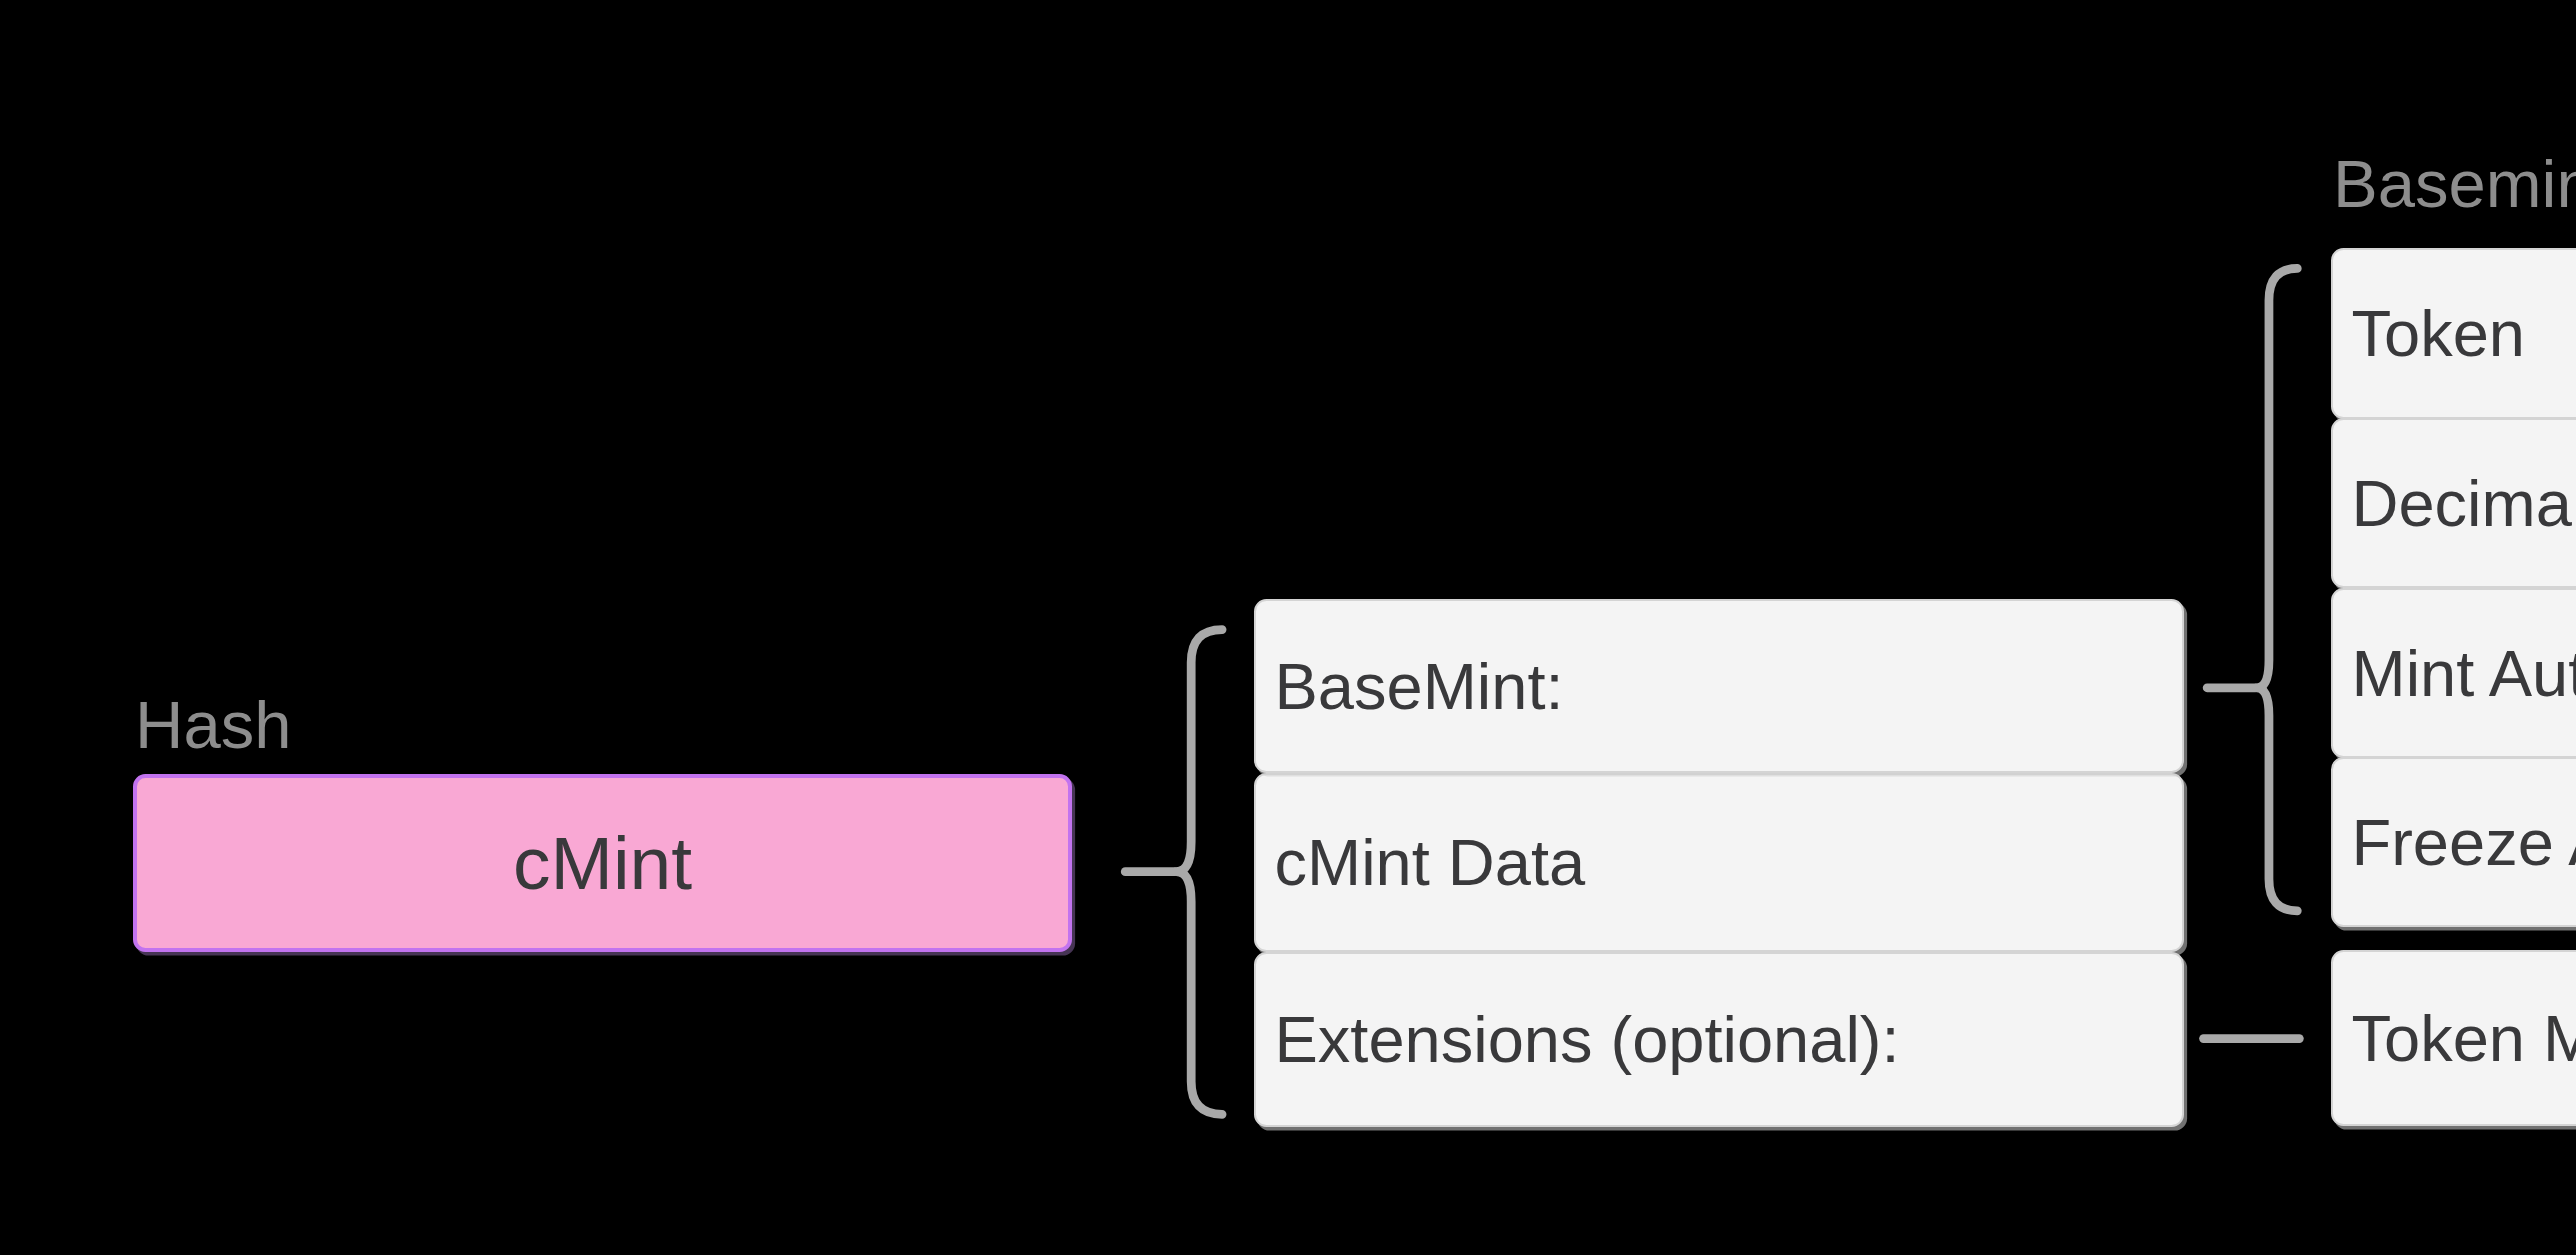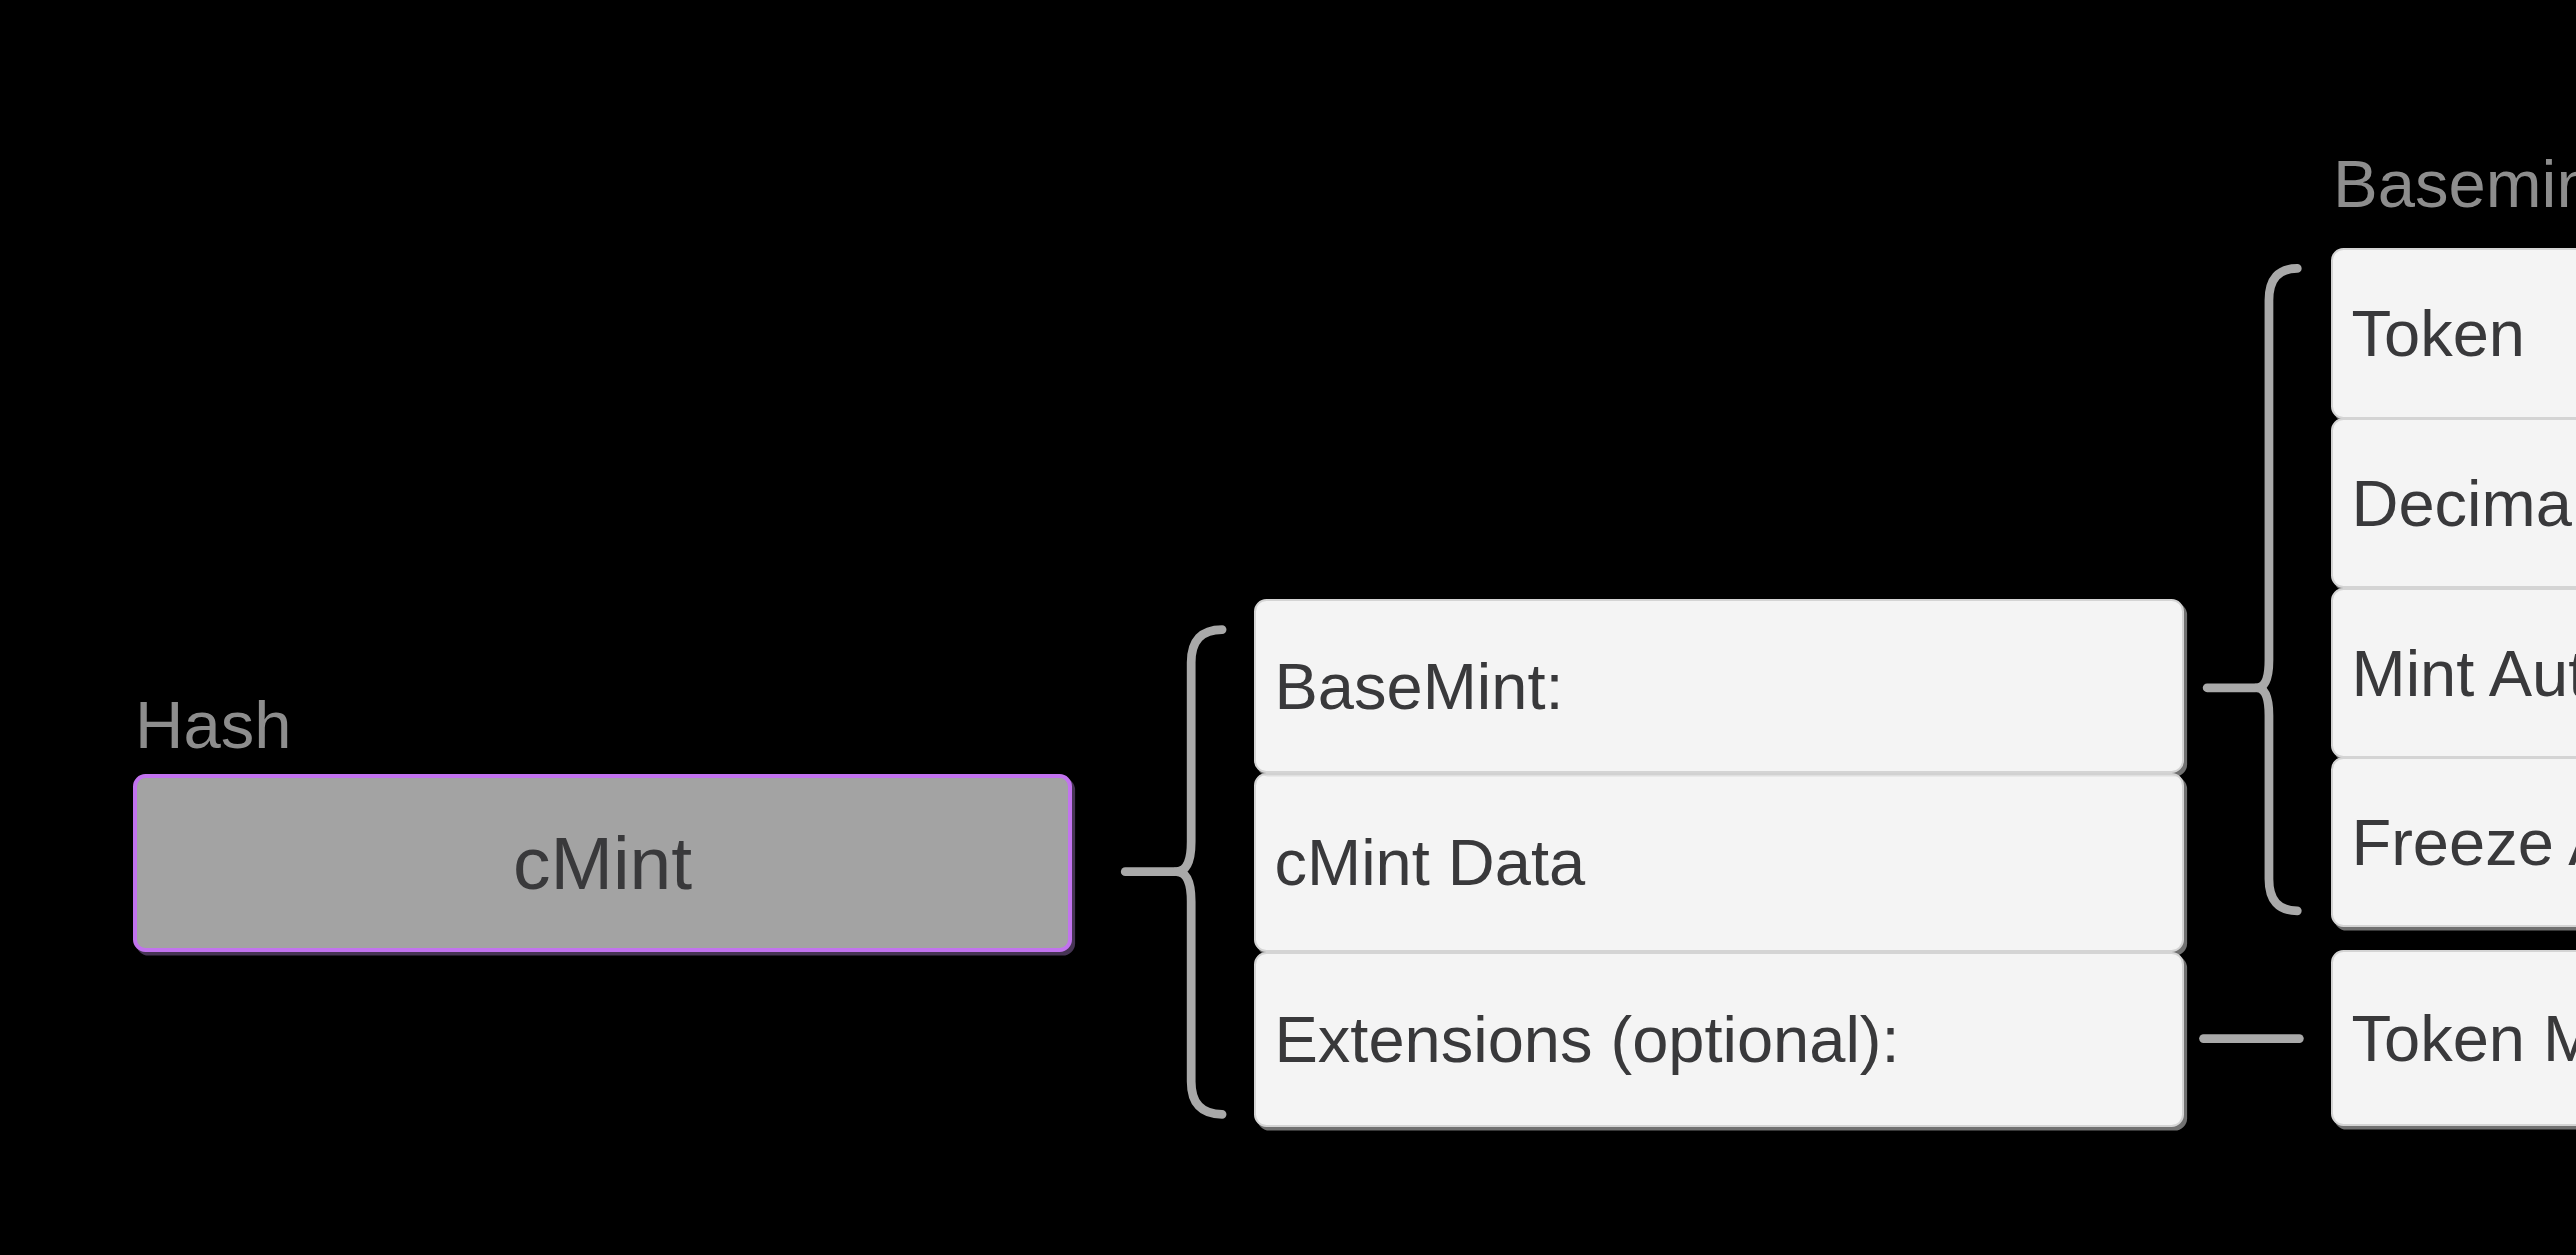--- a/index.html
+++ b/index.html
@@ -36,21 +36,21 @@
     white-space: nowrap;
   }
   .row-box {
     background: #f4f4f4;
     border: 2.6px solid #d4d4d4;
     box-shadow: 3.1px 3.6px 0 rgba(205,205,205,0.55);
     padding-left: 18.5px;
     justify-content: flex-start;
   }
   .purple-box {
-    background: #a3a3a3;
+    background: #f9a8d4;
     border: 4.1px solid #c273ef;
     box-shadow: 3.1px 3.6px 0 rgba(200,150,240,0.35);
     justify-content: center;
     font-size: 75px;
   }
   .italic { }
   .connector-overlay {
     position: absolute;
     left: 0; top: 0;
     width: 3252px;

